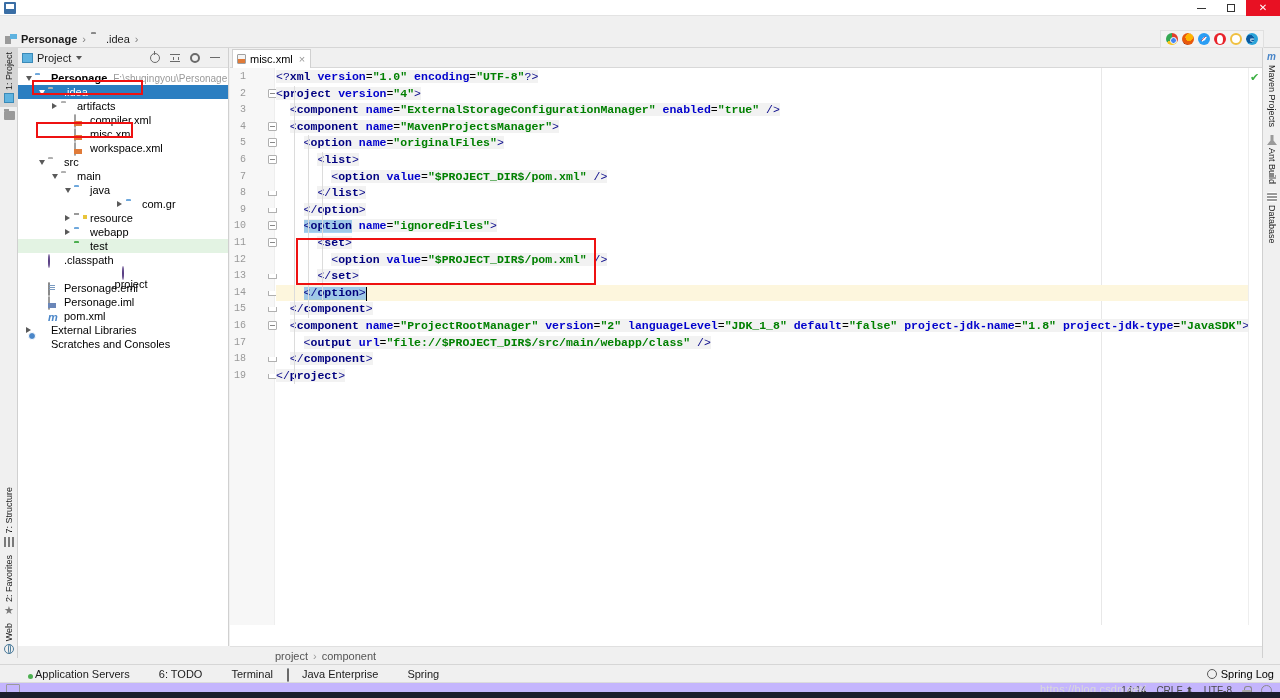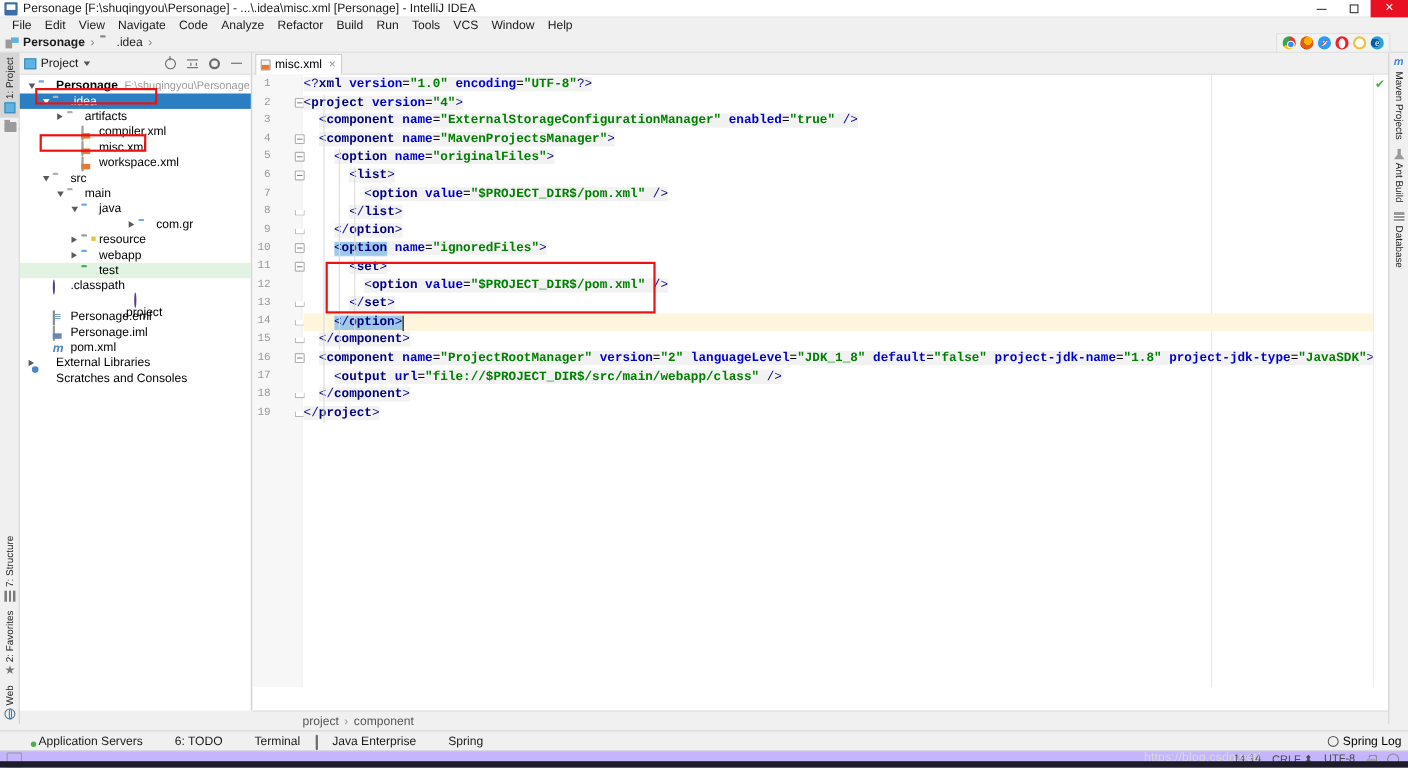--- a/index.html
+++ b/index.html
@@ -438,47 +438,31 @@
     position: absolute; left: 0; top: 692px; width: 1280px; height: 6px; background: #1c1c2b;
   }
 </style>
 </head>
 <body>
 
 <div id="app">
 
   <div class="titlebar">
     <div class="tb-icon"></div>
-    <div class="tb-title">Personage [F:\shuqingyou\Personage] - ...\.idea\misc.xml [Personage] - IntelliJ IDEA</div>
     <div class="tb-btns">
       <div class="tb-btn">
           <span class="tb-min-glyph"></span>
         </div>
       <div class="tb-btn">
           <span class="tb-max-glyph"></span>
         </div>
       <div class="tb-btn close">✕</div>
     </div>
   </div>
 
-  <div class="menubar">
-    <div class="menu-item">File</div>
-    <div class="menu-item">Edit</div>
-    <div class="menu-item">View</div>
-    <div class="menu-item">Navigate</div>
-    <div class="menu-item">Code</div>
-    <div class="menu-item">Analyze</div>
-    <div class="menu-item">Refactor</div>
-    <div class="menu-item">Build</div>
-    <div class="menu-item">Run</div>
-    <div class="menu-item">Tools</div>
-    <div class="menu-item">VCS</div>
-    <div class="menu-item">Window</div>
-    <div class="menu-item">Help</div>
-  </div>
 
   <div class="navbar">
     <div class="crumb">
       <span class="mod-ico">
           <i class="a"></i>
           <i class="b"></i>
         </span>
       <span class="crumb-txt">Personage</span>
     </div>
     <span class="crumb-sep">›</span>

